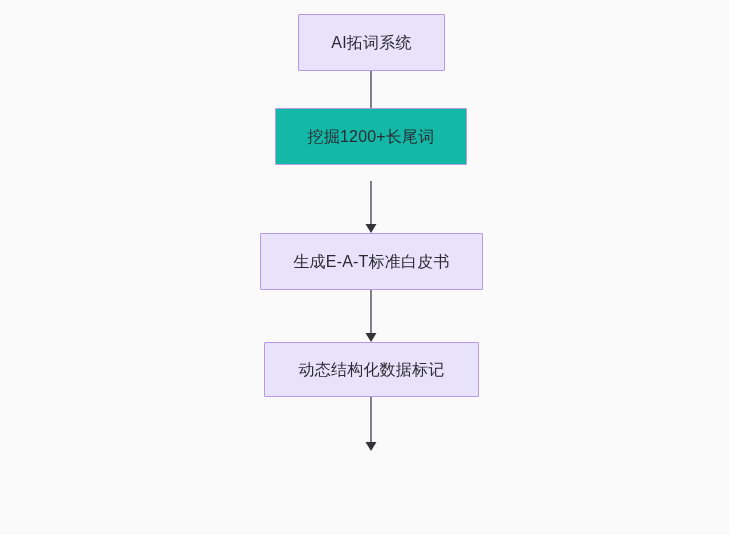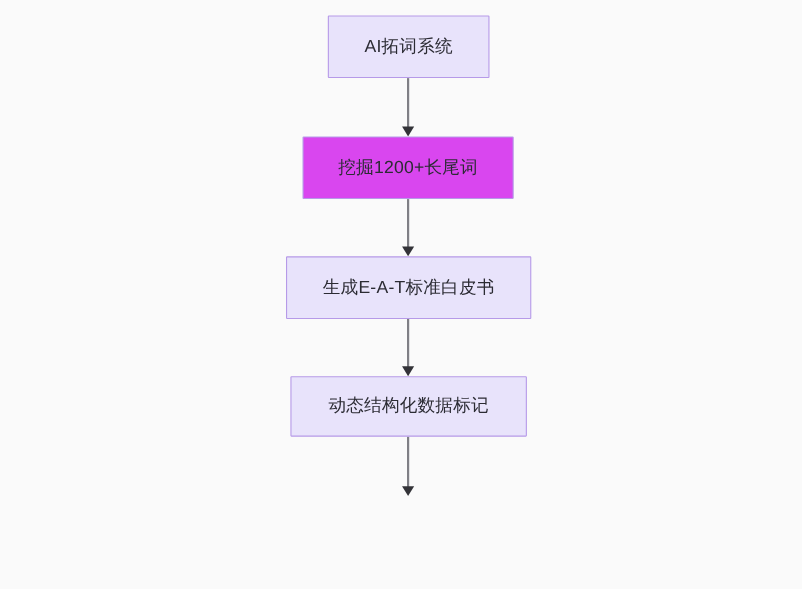--- a/index.html
+++ b/index.html
@@ -77,21 +77,21 @@
       <svg width="20" height="54" viewBox="0 0 20 54">
         <line x1="10" y1="0" x2="10" y2="46" stroke="#7f7f85" stroke-width="2"></line>
         <polygon points="4.5,45 15.5,45 10,54" fill="#333338"></polygon>
       </svg>
     </div>
 
   <div class="node" id="node-1" style="left: 298px; top: 14px; width: 147px; height: 57px; background: rgb(232, 227, 251); border-color: rgb(182, 154, 232); color: rgb(43, 43, 51);">
     <span class="node-label">AI拓词系统</span>
   </div>
 
-  <div class="node" id="node-2" style="left: 275px; top: 124px; width: 192px; height: 57px; background: #d946ef; border-color: rgb(182, 154, 232); color: rgb(43, 43, 51);">
+  <div class="node" id="node-2" style="left: 275px; top: 108px; width: 192px; height: 57px; background: #14b8a6; border-color: rgb(182, 154, 232); color: rgb(43, 43, 51);">
     <span class="node-label">挖掘1200+长尾词</span>
   </div>
 
   <div class="node" id="node-4" style="left: 264px; top: 342px; width: 215px; height: 55px; background: rgb(232, 227, 251); border-color: rgb(182, 154, 232); color: rgb(43, 43, 51);">
     <span class="node-label">动态结构化数据标记</span>
   </div>
 
   <div class="node" id="node-3" style="left: 260px; top: 233px; width: 223px; height: 57px; background: rgb(232, 227, 251); border-color: rgb(182, 154, 232); color: rgb(43, 43, 51);">
     <span class="node-label">生成E-A-T标准白皮书</span>
   </div>

